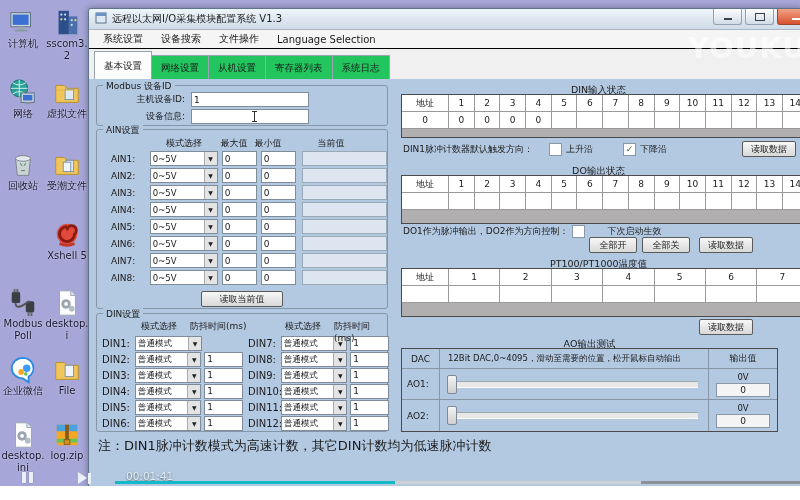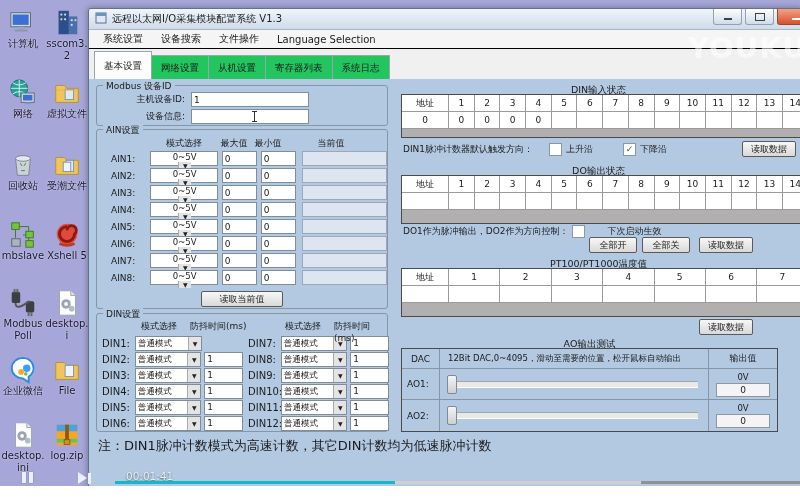--- a/index.html
+++ b/index.html
@@ -41,21 +41,21 @@
   .cur{background:#dde6f0;border:1px solid #9aa9b8;height:13px;font-size:9px;}
   .dd{background:#fff;border:1px solid #7f8c99;height:13px;display:flex;align-items:center;justify-content:space-between;font-size:8.5px;padding-left:2px;}
   .arr{width:12px;height:13px;background:#e4e4e4;border-left:1px solid #aaa;display:flex;align-items:center;justify-content:center;font-size:6px;color:#222;}
   .btn{background:linear-gradient(#f7f7f7,#d9d9d9);border:1px solid #5a5a5a;border-radius:2px;
        font-size:9px;display:flex;align-items:center;justify-content:center;box-sizing:border-box;}
   .cb{width:11px;height:11px;background:#fff;border:1px solid #8a98a5;font-size:9px;line-height:10px;text-align:center;color:#2a6e2a;}
   
   .ahead{display:flex;font-size:9px;margin-top:7px;}
   .arow{display:flex;align-items:center;height:17px;padding-left:14px;}
   .alab{width:40px;font-size:9px;}
-  .w66{width:66px;flex-direction:column;} .w30{width:30px;margin-left:4px;} .w33{width:33px;margin-left:3px;}
+  .w66{width:66px;} .w30{width:30px;margin-left:4px;} .w33{width:33px;margin-left:3px;}
   .curw{width:86px;margin-left:6px;}
   .dhead{position:absolute;top:6px;font-size:9px;}
   .din-cols{display:flex;margin-top:21px;}
   .dcol{width:146px;}
   .drow{display:flex;align-items:center;height:16px;margin-left:5px;}
   .dlab{width:33px;font-size:10px;}
   .ddw{width:63px;align-items:flex-end;}
   
   .rtitle{position:absolute;width:395px;text-align:center;font-size:9.5px;}
   .dtable{position:absolute;width:460px;border:1px solid #4a4a4a;background:#e5e5e5;box-sizing:border-box;}
@@ -153,30 +153,20 @@
         </svg></span>
     <div class="dlabel">回收站</div>
   </div>
   <div class="dicon" style="left:45px;top:150px">
     <span><svg width="30" height="30" viewBox="0 0 32 32">
           <path d="M4 8 h9 l3 3 h12 v15 H4 z" fill="#f0c55a" stroke="#b8902f"></path>
           <rect x="15" y="11" width="8" height="12" fill="#dfe9f5" stroke="#7a93ad"></rect>
           <rect x="12" y="13" width="8" height="10" fill="#eef4fa" stroke="#7a93ad"></rect>
         </svg></span>
     <div class="dlabel">受潮文件</div>
-  </div>
-  <div class="dicon" style="left:1px;top:220px">
-    <span><svg width="30" height="30" viewBox="0 0 32 32">
-          <path d="M8 7 h14 M22 7 v18 M22 16 h-6 M8 7 v12" stroke="#3a7a1a" fill="none"></path>
-          <rect x="4" y="3" width="8" height="7" fill="#7ac143" stroke="#3a7a1a"></rect>
-          <rect x="19" y="12" width="8" height="7" fill="#7ac143" stroke="#3a7a1a"></rect>
-          <rect x="19" y="22" width="8" height="7" fill="#7ac143" stroke="#3a7a1a"></rect>
-          <rect x="4" y="20" width="9" height="8" fill="#aab4be" stroke="#5a646e"></rect>
-        </svg></span>
-    <div class="dlabel">mbslave</div>
   </div>
   <div class="dicon" style="left:45px;top:220px">
     <span><svg width="30" height="30" viewBox="0 0 32 32">
           <circle cx="16" cy="15" r="11" fill="#e04a3a"></circle>
           <path d="M16 7 a8 8 0 1 0 8 8 a5 5 0 1 0 -8 -4" stroke="#8a1a10" stroke-width="3" fill="none"></path>
           <path d="M8 25 q8 4 16 0" stroke="#c23828" stroke-width="3" fill="none"></path>
         </svg></span>
     <div class="dlabel">Xshell 5</div>
   </div>
   <div class="dicon" style="left:1px;top:288px">

